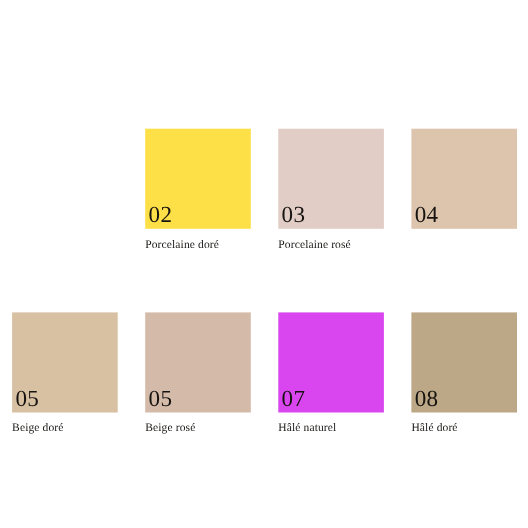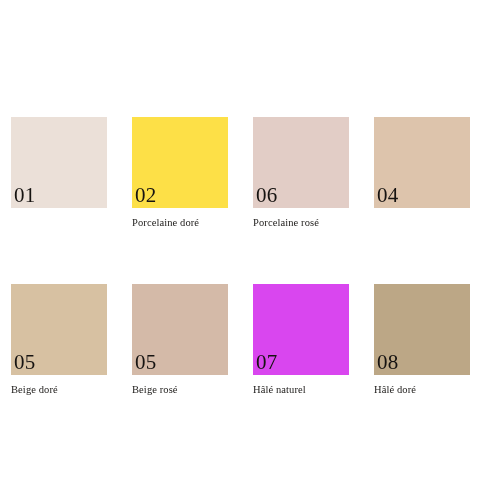--- a/index.html
+++ b/index.html
@@ -58,35 +58,32 @@
     font-family: "Liberation Serif", "DejaVu Serif", serif;
   }
 </style>
 </head>
 <body style="background-color: rgb(255, 255, 255);">
 
 <div id="shade-chart">
   <div class="shade-grid">
 
     <div class="shade-cell">
-      <div class="swatch" style="background-color: rgb(235, 224, 216);">
-        <span class="swatch-number">01</span>
-      </div>
     </div>
 
     <div class="shade-cell">
       <div class="swatch" style="background-color: #fde047;">
         <span class="swatch-number">02</span>
       </div>
       <div class="shade-label">Porcelaine doré</div>
     </div>
 
     <div class="shade-cell">
       <div class="swatch" style="background-color: rgb(226, 205, 198);">
-        <span class="swatch-number">06</span>
+        <span class="swatch-number">03</span>
       </div>
       <div class="shade-label">Porcelaine rosé</div>
     </div>
 
     <div class="shade-cell">
       <div class="swatch" style="background-color: rgb(221, 196, 172); padding-left: 32px;">
         <span class="swatch-number">04</span>
       </div>
     </div>
 

